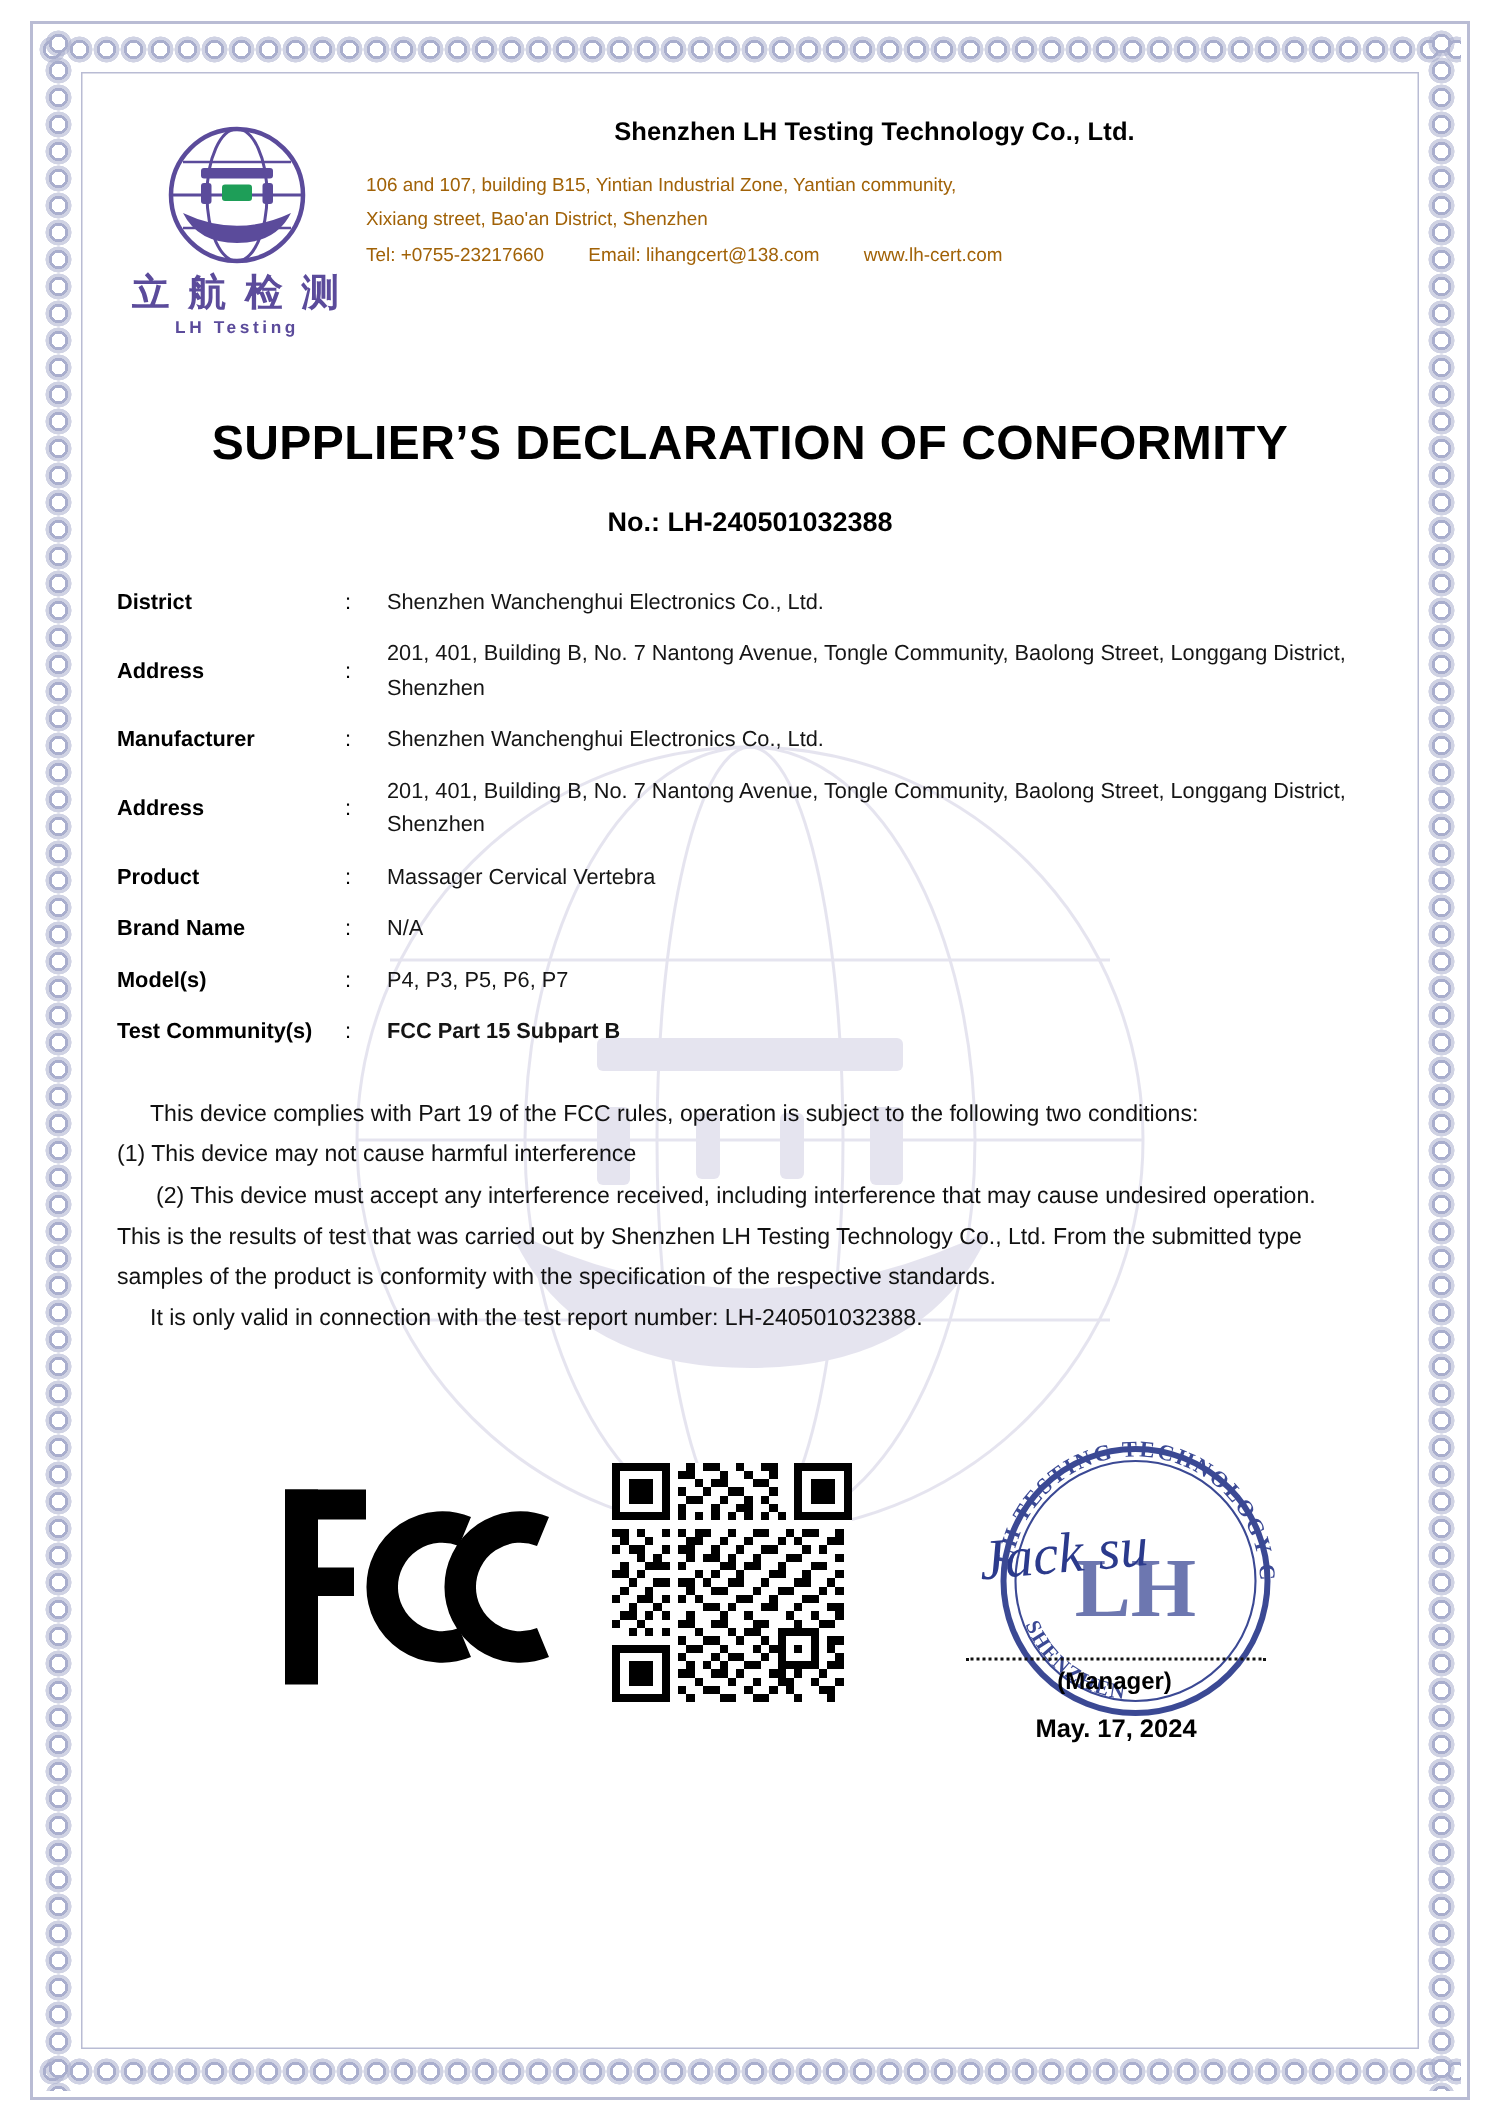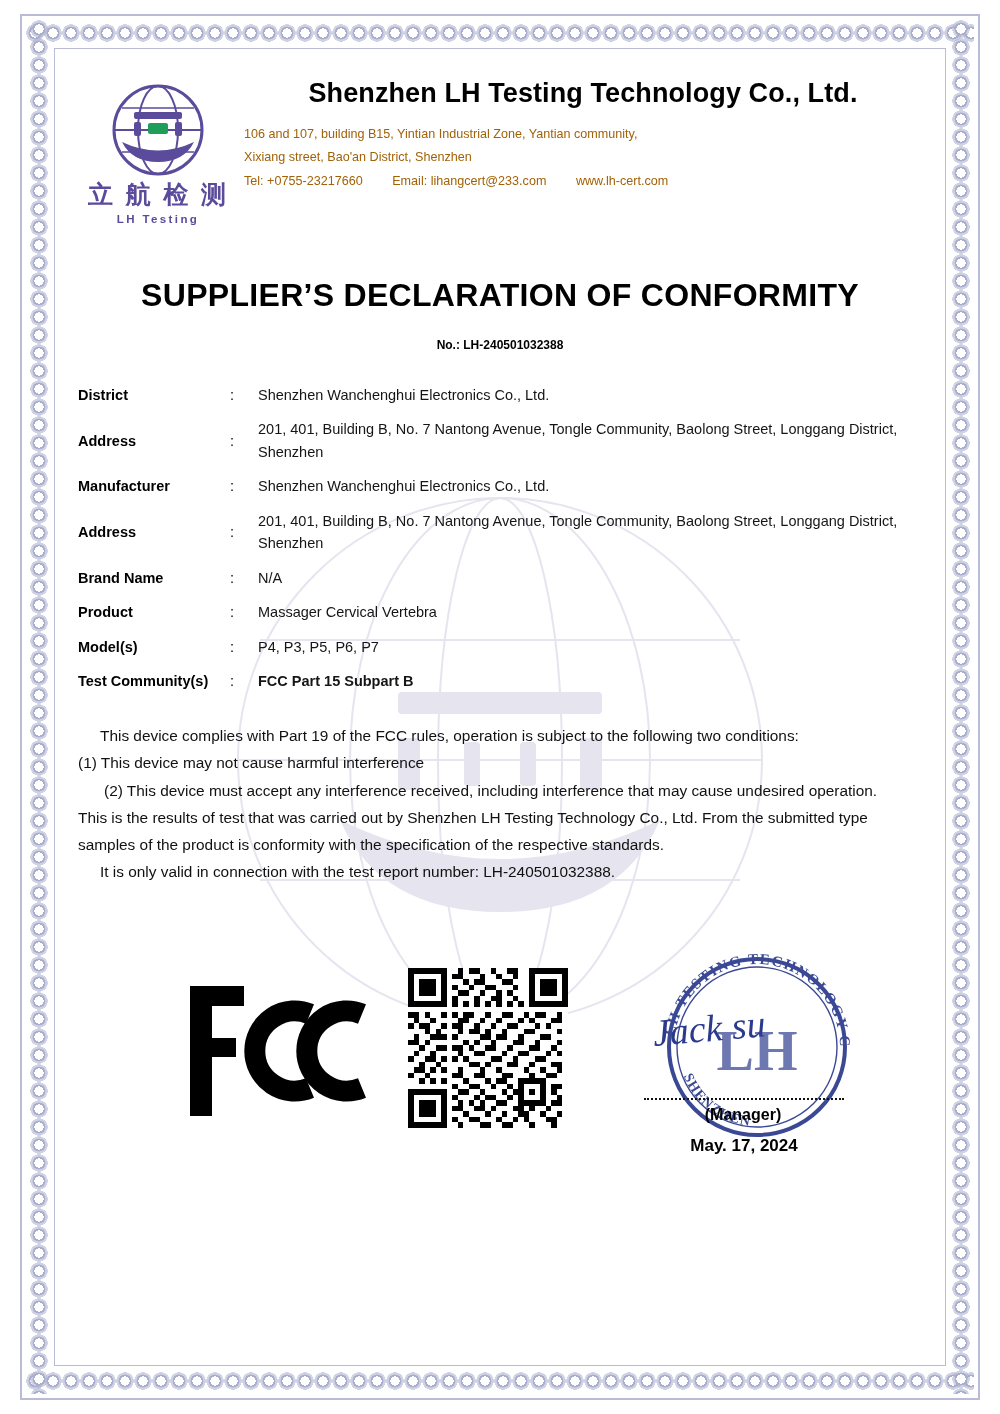--- a/index.html
+++ b/index.html
@@ -104,21 +104,21 @@
     font-weight: bold;
     color: #5b4b9b;
     letter-spacing: 2.4px;
     margin-top: 2px;
   }
   .company {
     flex: 1;
     padding-left: 6px;
   }
   .company-name {
-    font-size: 27px;
+    font-size: 17px;
     font-weight: bold;
     text-align: center;
     letter-spacing: 0.1px;
     margin-bottom: 14px;
   }
   .company-line {
     font-size: 12.6px;
     color: #a16207;
     line-height: 1.85;
   }
@@ -127,21 +127,21 @@
   
   .doc-title {
     text-align: center;
     font-size: 32px;
     font-weight: bold;
     letter-spacing: 0.3px;
     margin-top: 52px;
   }
   .doc-no {
     text-align: center;
-    font-size: 12px;
+    font-size: 18px;
     font-weight: bold;
     margin-top: 24px;
   }
 
   
   table.info {
     width: 100%;
     border-collapse: collapse;
     margin-top: 26px;
     position: relative;
@@ -295,21 +295,21 @@
         </svg>
         <div class="logo-cn">立 航 检 测</div>
         <div class="logo-en">LH Testing</div>
       </div>
       <div class="company">
         <div class="company-name">Shenzhen LH Testing Technology Co., Ltd.</div>
         <div class="company-line">106 and 107, building B15, Yintian Industrial Zone, Yantian community,</div>
         <div class="company-line">Xixiang street, Bao'an District, Shenzhen</div>
         <div class="company-line tel-row">
           <span>Tel: +0755-23217660</span>
-          <span>Email: lihangcert@233.com</span>
+          <span>Email: lihangcert@138.com</span>
           <span>www.lh-cert.com</span>
         </div>
       </div>
     </div>
 
     <div class="doc-title">SUPPLIER’S DECLARATION OF CONFORMITY</div>
     <div class="doc-no">No.: LH-240501032388</div>
 
     <table class="info">
       <tbody>
@@ -327,28 +327,28 @@
           <td class="key">Manufacturer</td>
           <td class="colon">:</td>
           <td class="val">Shenzhen Wanchenghui Electronics Co., Ltd.</td>
         </tr>
         <tr>
           <td class="key">Address</td>
           <td class="colon">:</td>
           <td class="val">201, 401, Building B, No. 7 Nantong Avenue, Tongle Community, Baolong Street, Longgang District, Shenzhen</td>
         </tr>
         <tr>
+          <td class="key">Product</td>
+          <td class="colon">:</td>
+          <td class="val">Massager Cervical Vertebra</td>
+        </tr>
+        <tr>
           <td class="key">Brand Name</td>
           <td class="colon">:</td>
           <td class="val">N/A</td>
-        </tr>
-        <tr>
-          <td class="key">Product</td>
-          <td class="colon">:</td>
-          <td class="val">Massager Cervical Vertebra</td>
         </tr>
         <tr>
           <td class="key">Model(s)</td>
           <td class="colon">:</td>
           <td class="val">P4, P3, P5, P6, P7</td>
         </tr>
         <tr>
           <td class="key">Test Community(s)</td>
           <td class="colon">:</td>
           <td class="val bold">FCC Part 15 Subpart B</td>

